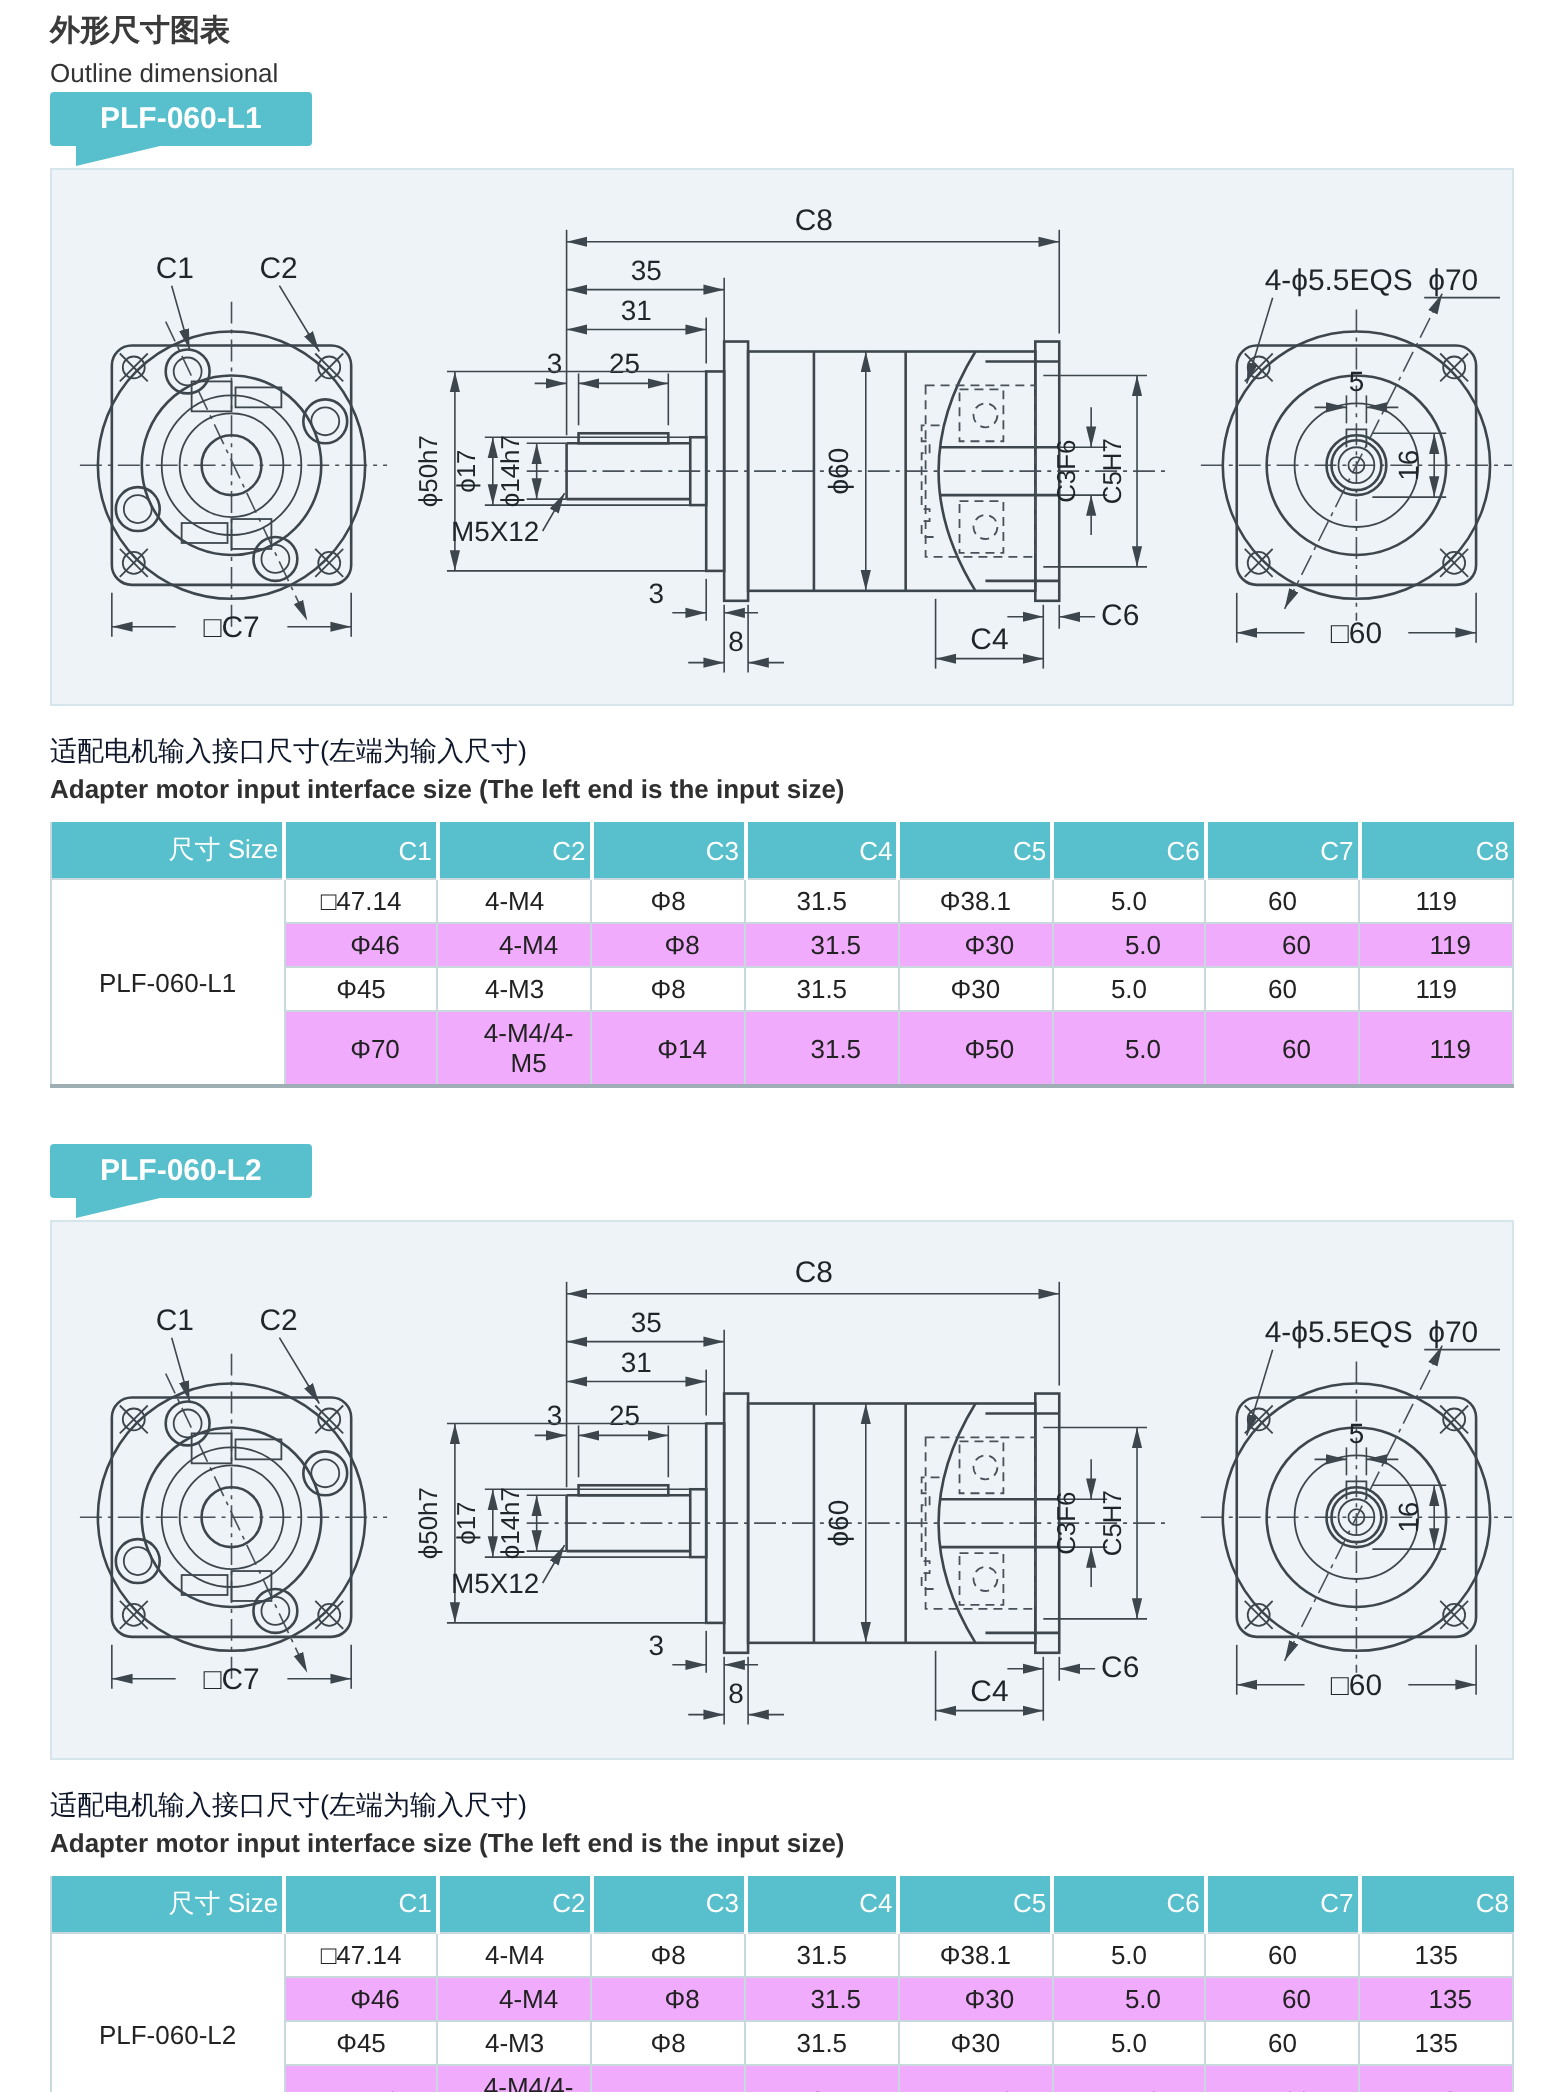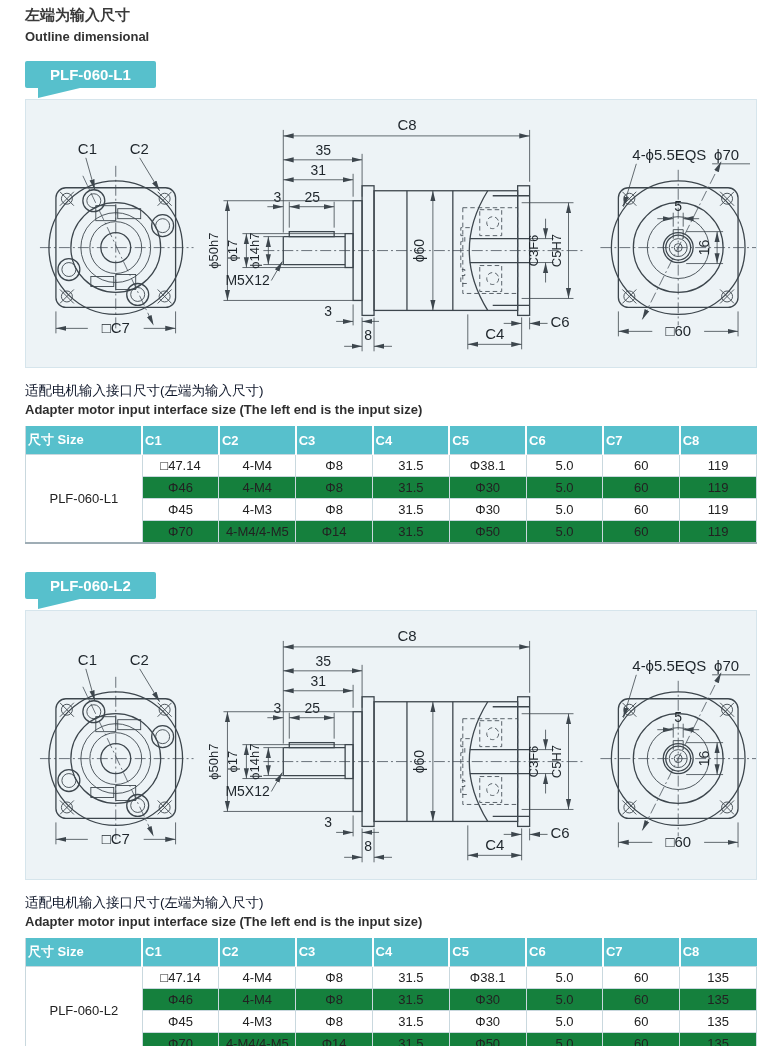--- a/index.html
+++ b/index.html
@@ -1,51 +1,51 @@
 <!DOCTYPE html>
 <html><head>
 <meta charset="utf-8">
 <style>
   html,body{margin:0;padding:0;background:#fff;}
   body{font-family:"Liberation Sans","DejaVu Sans",sans-serif;color:#333;}
   .page{width:780px;box-sizing:border-box;padding:6px 23px 16px 25px;background:#fff;}
   .title-cn{font-size:15px;font-weight:bold;color:#3a3a3a;margin:0 0 4px 0;}
-  .title-en{font-size:13px;color:#333;margin:0 0 17px 0;font-weight:bold;}
+  .title-en{font-size:13px;color:#333;margin:0 0 2px 0;}
   .section{margin:0;}
   .section + .section{margin-top:28px;}
   .badge{position:relative;display:inline-block;background:#57c0cc;color:#fff;
          font-size:15px;font-weight:bold;padding:5px 25px;border-radius:2px;margin:0 0 11px 0;}
   .badge::after{content:"";position:absolute;left:13px;bottom:-10px;width:0;height:0;
          border-top:10px solid #57c0cc;border-right:42px solid transparent;}
   .drawing-box{background:#edf3f6;border:1px solid #d6e5ec;}
   .drawing-box svg{display:block;width:100%;height:auto;}
   .caption-cn{font-size:13.5px;color:#0f172a;margin:14px 0 2px 0;}
   .caption-en{font-size:13px;color:#2f2f2f;margin:0 0 9px 0;font-weight:bold;}
   table.dim-table{width:100%;border-collapse:collapse;table-layout:fixed;font-size:13px;
          border-bottom:2px solid #9fadb5;}
-  table.dim-table th{background:#57c0cc;color:#fff;font-weight:bold;font-size:13px;
-         padding:5px 2px;border-left:2px solid #fdfefe;text-align:left;}
+  table.dim-table th{background:#57c0cc;color:#fff;font-weight:normal;font-size:13px;
+         padding:5px 2px;border-left:2px solid #fdfefe;text-align:right;}
   table.dim-table th:first-child{border-left:1px solid #c9d8de;width:15.2%;}
   table.dim-table td{border:1px solid #c9d8de;text-align:center;padding:3px 2px;color:#222;background:#fff;}
-  table.dim-table tr.alt td{background:#15803d;}
+  table.dim-table tr.alt td{background:#f0abfc;padding-left:16px;}
   table.dim-table td.model{background:#fff;font-size:13px;}
   
   .ol{fill:none;stroke:#3d464d;stroke-width:1.3;}
   .th{fill:none;stroke:#3d464d;stroke-width:0.9;}
   .cl{fill:none;stroke:#49525a;stroke-width:0.8;stroke-dasharray:11 3 2 3;}
   .hd{fill:none;stroke:#49525a;stroke-width:0.9;stroke-dasharray:4.5 3;}
   .dl{fill:none;stroke:#3d464d;stroke-width:0.8;}
   svg text{fill:#1e252b;}
   .t13{font-size:13px;} .t14{font-size:14px;} .t15{font-size:15px;}
 </style>
 </head>
 <body>
 
 <div class="page">
-  <div class="title-cn">左端为输入尺寸</div>
+  <div class="title-cn">外形尺寸图表</div>
   <div class="title-en">Outline dimensional</div>
 
   <div class="section">
     <div class="badge">PLF-060-L1</div>
     <div class="drawing-box">
       <div class="drawing-host">
   <svg viewBox="0 0 732 268" xmlns="http://www.w3.org/2000/svg">
     <defs>
       <marker id="mA" viewBox="0 0 14 10" refX="13" refY="5" markerWidth="14" markerHeight="10" orient="auto-start-reverse">
         <path d="M13,5 L0,1.8 L0,8.2 Z" fill="#3d464d"></path>

